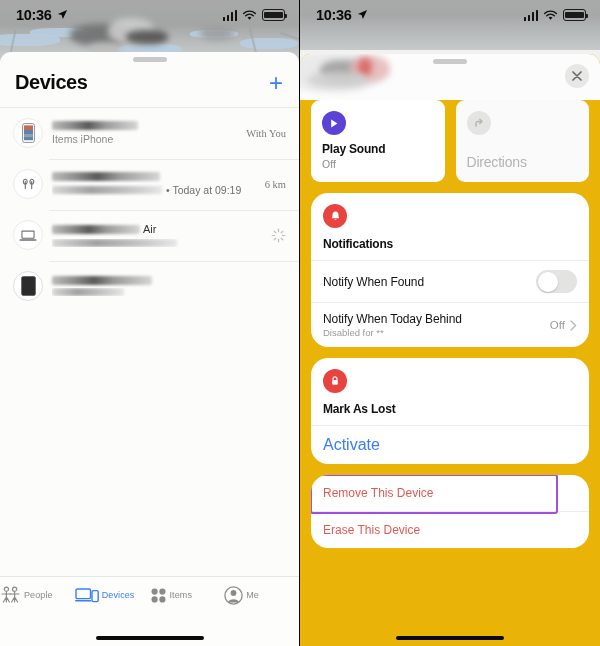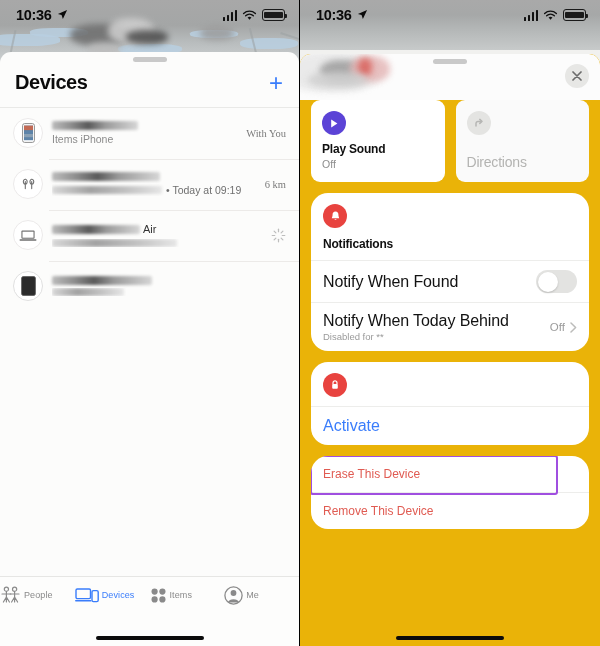--- a/index.html
+++ b/index.html
@@ -207,21 +207,21 @@
   .group {
     background: #fff; border-radius: 17px; margin-bottom: 11px; overflow: hidden;
   }
   .group-head { padding: 11px 12px 9px 12px; }
   .group-title { font-size: 12px; font-weight: bold; color: #101010; margin-top: 9px; letter-spacing: -0.2px;}
   .g-row {
     display: flex; align-items: center; justify-content: space-between;
     padding: 9px 12px; border-top: 1px solid #ededeb; gap: 8px;
     min-height: 38px;
   }
-  .g-label { font-size: 16px; color: #121212; letter-spacing: -0.1px; }
+  .g-label { font-size: 12px; color: #121212; letter-spacing: -0.1px; }
   .g-sub { font-size: 9.5px; color: #9a9a9a; margin-top: 1px; }
   .g-value { font-size: 11.5px; color: #9c9c9c; }
   .g-right { display: flex; align-items: center; gap: 5px; }
   .chev { width: 7px; height: 11px; display:block; }
   .toggle {
     width: 41px; height: 23px; border-radius: 12px; background: #e3e3e1;
     position: relative; flex: 0 0 41px; cursor: pointer;
   }
   .toggle .knob {
     position: absolute; top: 1.5px; left: 1.5px;
@@ -542,29 +542,30 @@
         </div>
 
         <div class="group">
           <div class="group-head">
             <div class="circ-ic ic-red">
               <svg width="10" height="12" viewBox="0 0 10 12">
                 <path d="M3 5.2 L3 3.9 A2 2 0 0 1 7 3.9 L7 5.2" stroke="#fff" stroke-width="1.2" fill="none"></path>
                 <rect x="2.2" y="5.1" width="5.6" height="4.6" rx="1" fill="#fff"></rect>
               </svg>
             </div>
+            <div class="group-title">Mark As Lost</div>
           </div>
           <div class="link-row">
             <span class="link-blue">Activate</span>
           </div>
         </div>
 
         <div class="group group-danger">
+          <div class="danger-row">Remove This Device</div>
           <div class="danger-row">Erase This Device</div>
-          <div class="danger-row">Remove This Device</div>
           <div class="hl-box" style="left:-1px;top:-1px;width:248px;height:40px;"></div>
         </div>
 
       </div>
     </div>
     <div class="home-ind"></div>
   </div>
 
 </div>
 

